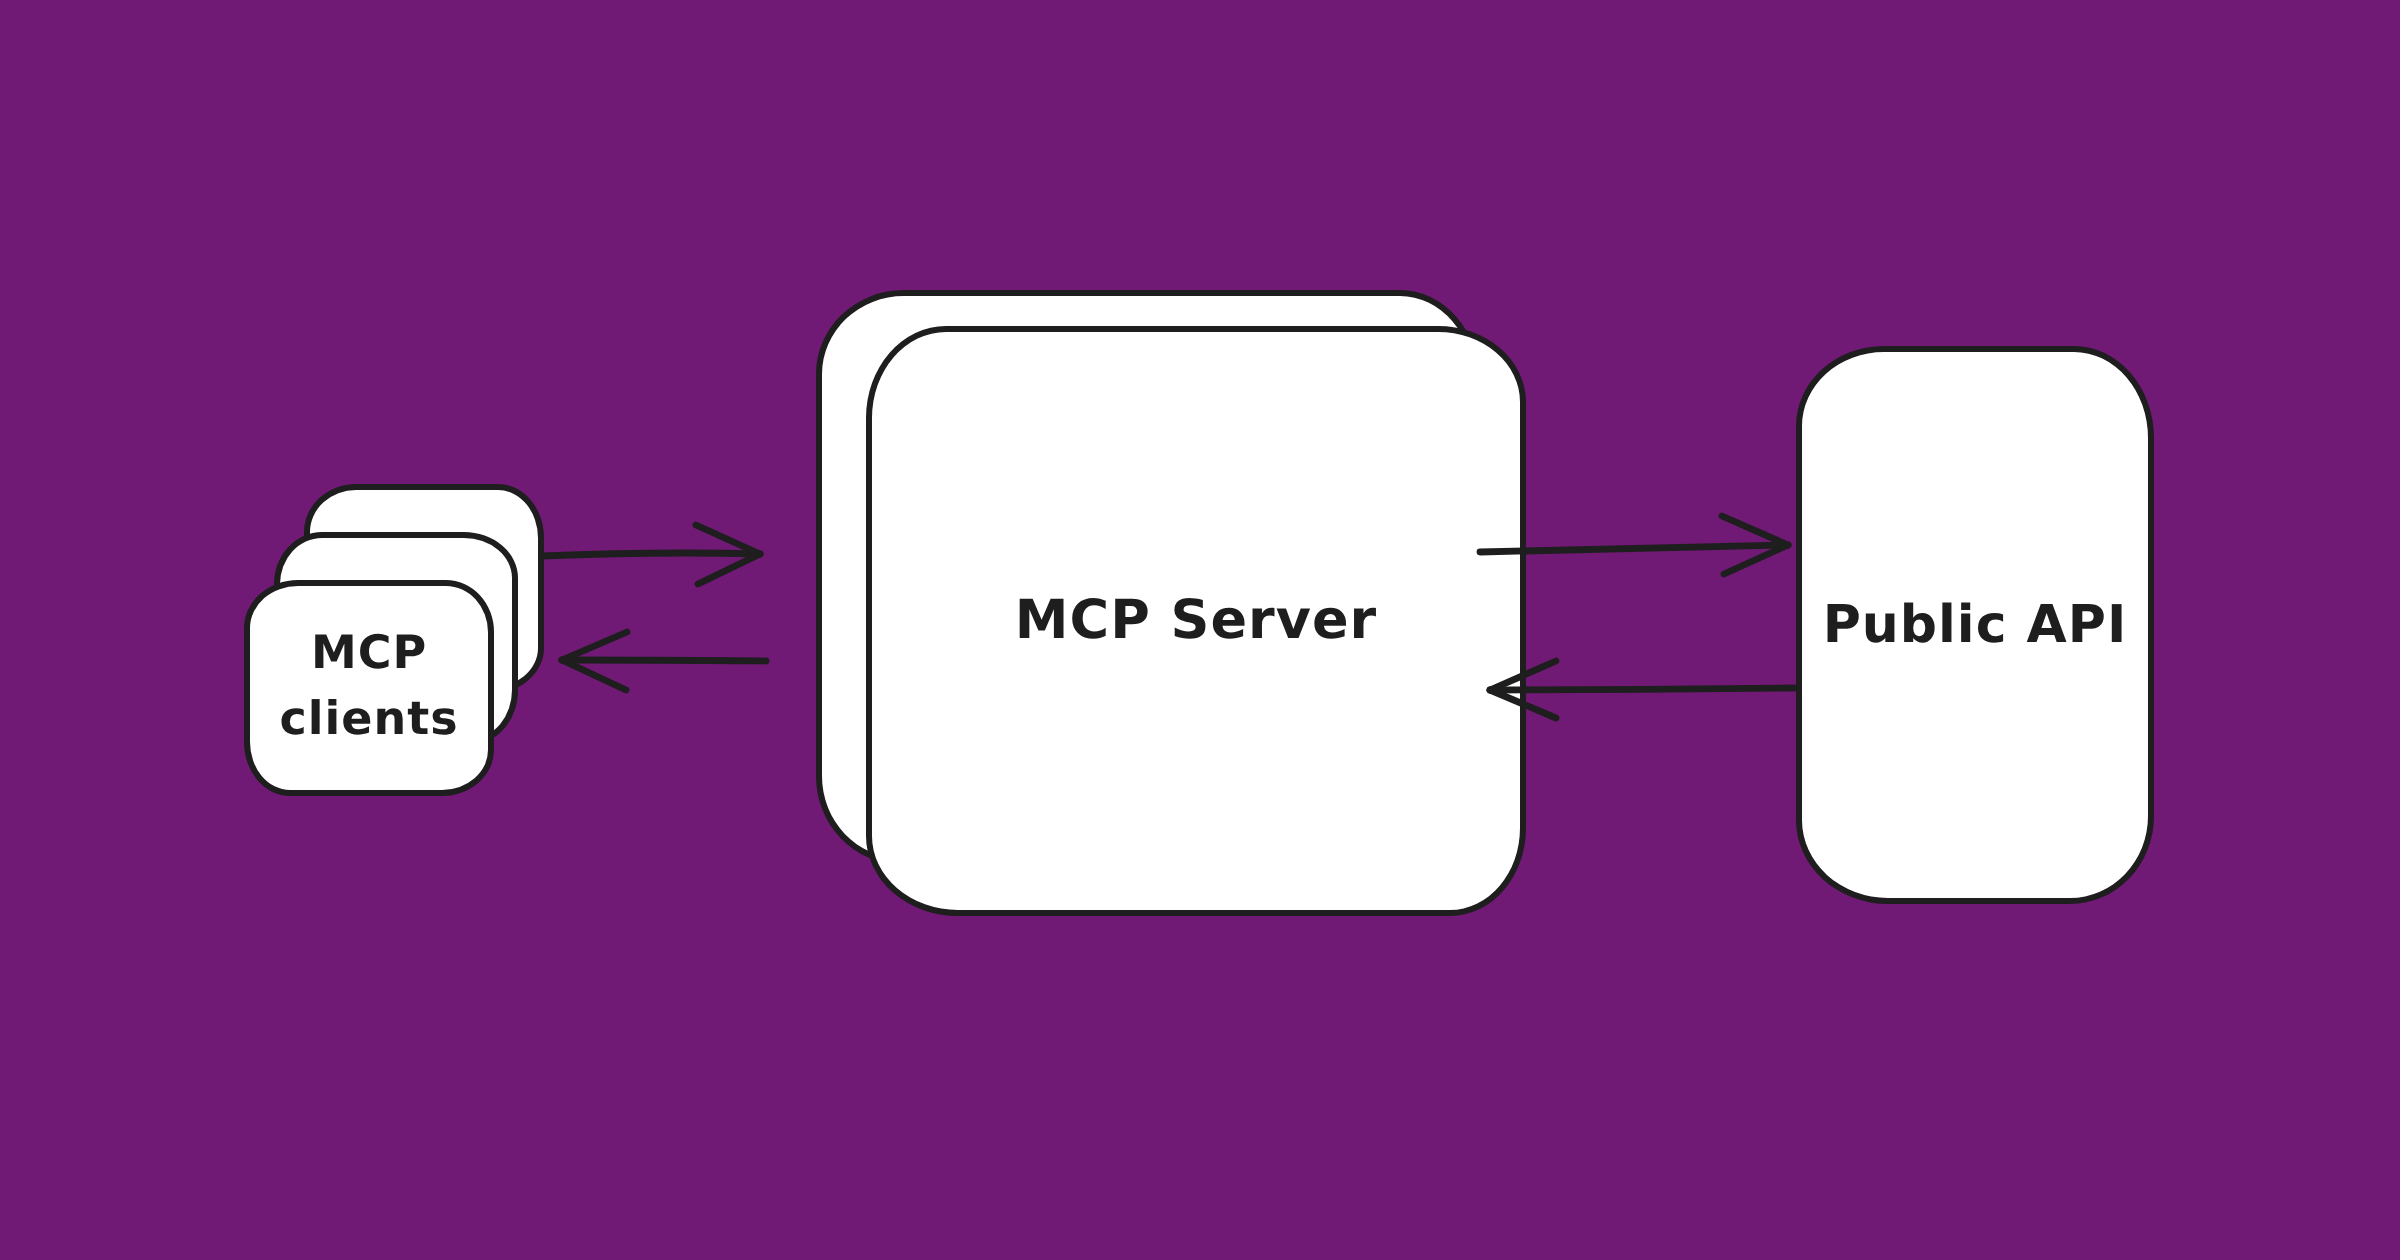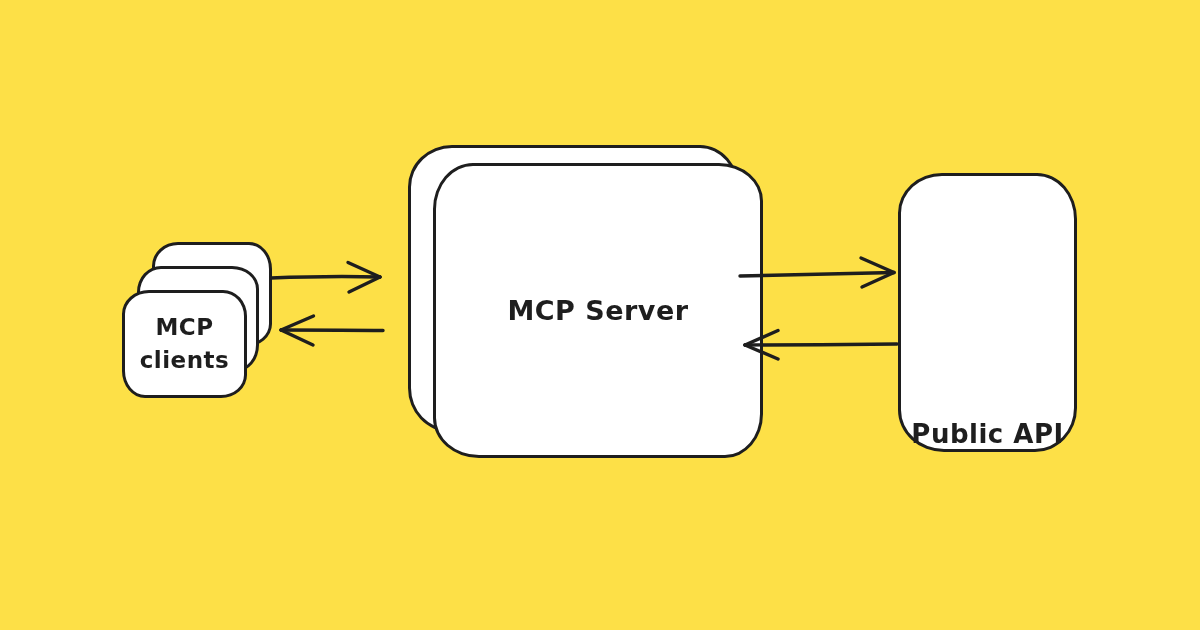--- a/index.html
+++ b/index.html
@@ -64,21 +64,20 @@
   .server-front .label {
     font-size: 27px;
     font-weight: 600;
     letter-spacing: 0.5px;
   }
   
   .api-box {
     left: 898px; top: 173px; width: 179px; height: 279px;
     border-radius: 44px 40px 42px 46px / 40px 46px 44px 42px;
     z-index: 1;
-    align-items: flex-end;
   }
   .api-box .label {
     font-size: 26px;
     font-weight: 600;
     letter-spacing: 0.5px;
   }
   
   svg.arrows {
     position: absolute;
     left: 0; top: 0;
@@ -91,21 +90,21 @@
     stroke: currentColor;
     stroke-width: 3.4px;
     fill: none;
     stroke-linecap: round;
     stroke-linejoin: round;
   }
 </style>
 </head>
 <body>
 
-<div class="canvas" style="background: #fde047; color: rgb(30, 30, 30);">
+<div class="canvas" style="background: #701a75; color: rgb(30, 30, 30);">
 
   <div class="node card-back"></div>
   <div class="node card-mid"></div>
   <div class="node card-front">
     <div class="label">MCP clients</div>
   </div>
 
   <div class="node server-back"></div>
   <div class="node server-front">
     <div class="label">MCP Server</div>

